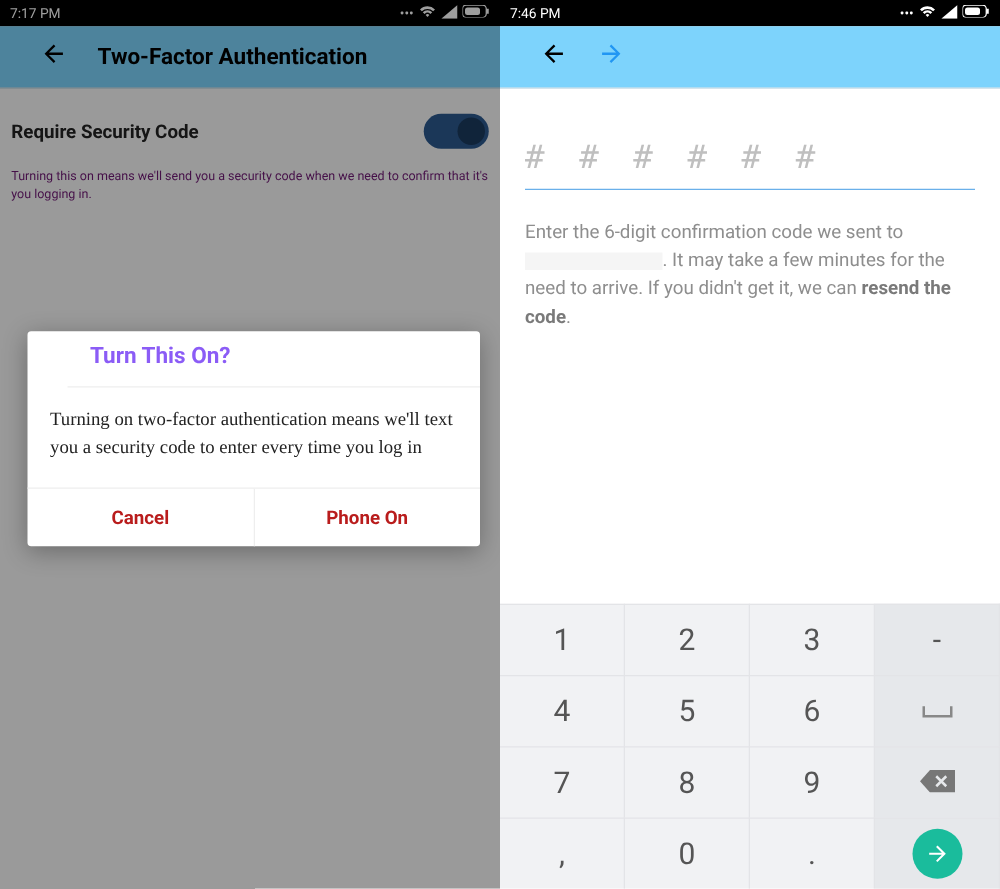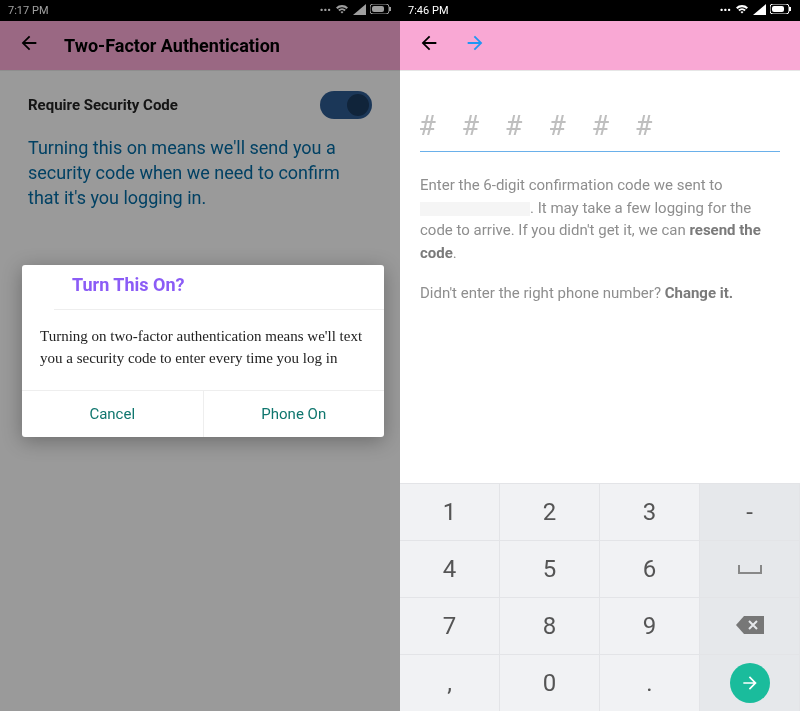--- a/index.html
+++ b/index.html
@@ -7,42 +7,42 @@
   .container { width: 800px; height: 711px; display: flex; position: relative; justify-content: flex-end; }
   .panel { width: 400px; height: 711px; position: relative; overflow: hidden; }
   .panel-left { background: #f9f9f9; }
   .panel-right { background: #fff; }
 
   
   .status-bar { height: 21px; background: #000; color: #fff; display: flex; align-items: center; justify-content: space-between; padding: 0 8px; font-size: 11px; }
   .status-right { display: flex; align-items: center; gap: 4px; }
 
   
-  .app-bar { height: 50px; background: #f9a8d4; display: flex; align-items: center; padding: 0 18px; border-bottom: 1px solid #e6e6e6; }
+  .app-bar { height: 50px; background: #7dd3fc; display: flex; align-items: center; padding: 0 32px; border-bottom: 1px solid #e6e6e6; }
   .back-arrow { font-size: 22px; margin-right: 24px; color: #000; }
   .app-title { font-size: 18px; font-weight: 700; color: #000; flex: 1; }
   .next-arrow { font-size: 22px; color: #2196f3; font-weight: 700; }
 
   
-  .left-content { padding: 20px 28px; }
+  .left-content { padding: 20px 9px; }
   .setting-row { display: flex; justify-content: space-between; align-items: center; }
   .setting-label { font-size: 15px; font-weight: 700; color: #222; }
   .toggle { width: 52px; height: 28px; background: #2d5a8f; border-radius: 14px; position: relative; }
   .toggle-knob { width: 22px; height: 22px; background: #1b3a5e; border-radius: 50%; position: absolute; top: 3px; right: 3px; }
-  .setting-desc { font-size: 18px; color: #0369a1; margin-top: 16px; line-height: 1.4; }
+  .setting-desc { font-size: 10px; color: #701a75; margin-top: 16px; line-height: 1.4; }
 
   
   .dim { position: absolute; top: 0; left: 0; width: 400px; height: 711px; background: rgba(0,0,0,0.38); }
 
   
   .dialog { position: absolute; left: 22px; right: 16px; top: 265px; background: #fff; border-radius: 3px; box-shadow: 0 4px 20px rgba(0,0,0,0.3); }
   .dialog-header { padding: 9px 18px 14px; font-size: 18px; font-weight: 700; color: #8b5cf6; border-bottom: 1px solid #eee; margin-left: 32px; }
   .dialog-body { padding: 16px 18px 20px; font-size: 15px; color: #222; line-height: 1.45; font-family: Liberation Serif, serif; }
   .dialog-actions { display: flex; border-top: 1px solid #eee; }
-  .dialog-btn { flex: 1; text-align: center; padding: 14px 0; font-size: 15px; font-weight: 400; color: #0f766e; }
+  .dialog-btn { flex: 1; text-align: center; padding: 14px 0; font-size: 15px; font-weight: 700; color: #b91c1c; }
   .dialog-btn + .dialog-btn { border-left: 1px solid #eee; }
 
   
   .right-content { padding: 40px 20px 0; }
   .code-input { font-size: 26px; color: #bfbfbf; letter-spacing: 6px; font-family: monospace; padding-bottom: 10px; border-bottom: 1px solid #6ab0ea; }
   .code-help { font-size: 15px; color: #8e8e8e; margin-top: 22px; line-height: 1.5; }
   .redact { display: inline-block; width: 110px; height: 14px; background: #f5f5f5; vertical-align: middle; }
   .bold-link { font-weight: 700; color: #7a7a7a; }
   .change-row { font-size: 15px; color: #8e8e8e; margin-top: 18px; line-height: 1.5; }
 
@@ -150,24 +150,21 @@
       <span class="next-arrow">
         <svg width="22" height="22" viewBox="0 0 24 24">
             <path d="M4 11h12.2l-5.6-5.6L12 4l8 8-8 8-1.4-1.4L16.2 13H4z" fill="#2196f3"></path>
           </svg>
       </span>
     </div>
 
     <div class="right-content">
       <div class="code-input"># # #   # # #</div>
       <div class="code-help">
-        <span>Enter the 6-digit confirmation code we sent to </span><span class="redact"></span><span>. It may take a few logging for the code to arrive. If you didn't get it, we can </span><span class="bold-link">resend the code</span><span>.</span>
-      </div>
-      <div class="change-row">
-        <span>Didn't enter the right phone number? </span><span class="bold-link">Change it.</span>
+        <span>Enter the 6-digit confirmation code we sent to </span><span class="redact"></span><span>. It may take a few minutes for the need to arrive. If you didn't get it, we can </span><span class="bold-link">resend the code</span><span>.</span>
       </div>
     </div>
 
     <div class="keypad">
       <div class="key">1</div>
       <div class="key">2</div>
       <div class="key">3</div>
       <div class="key key-accent">-</div>
 
       <div class="key">4</div>

